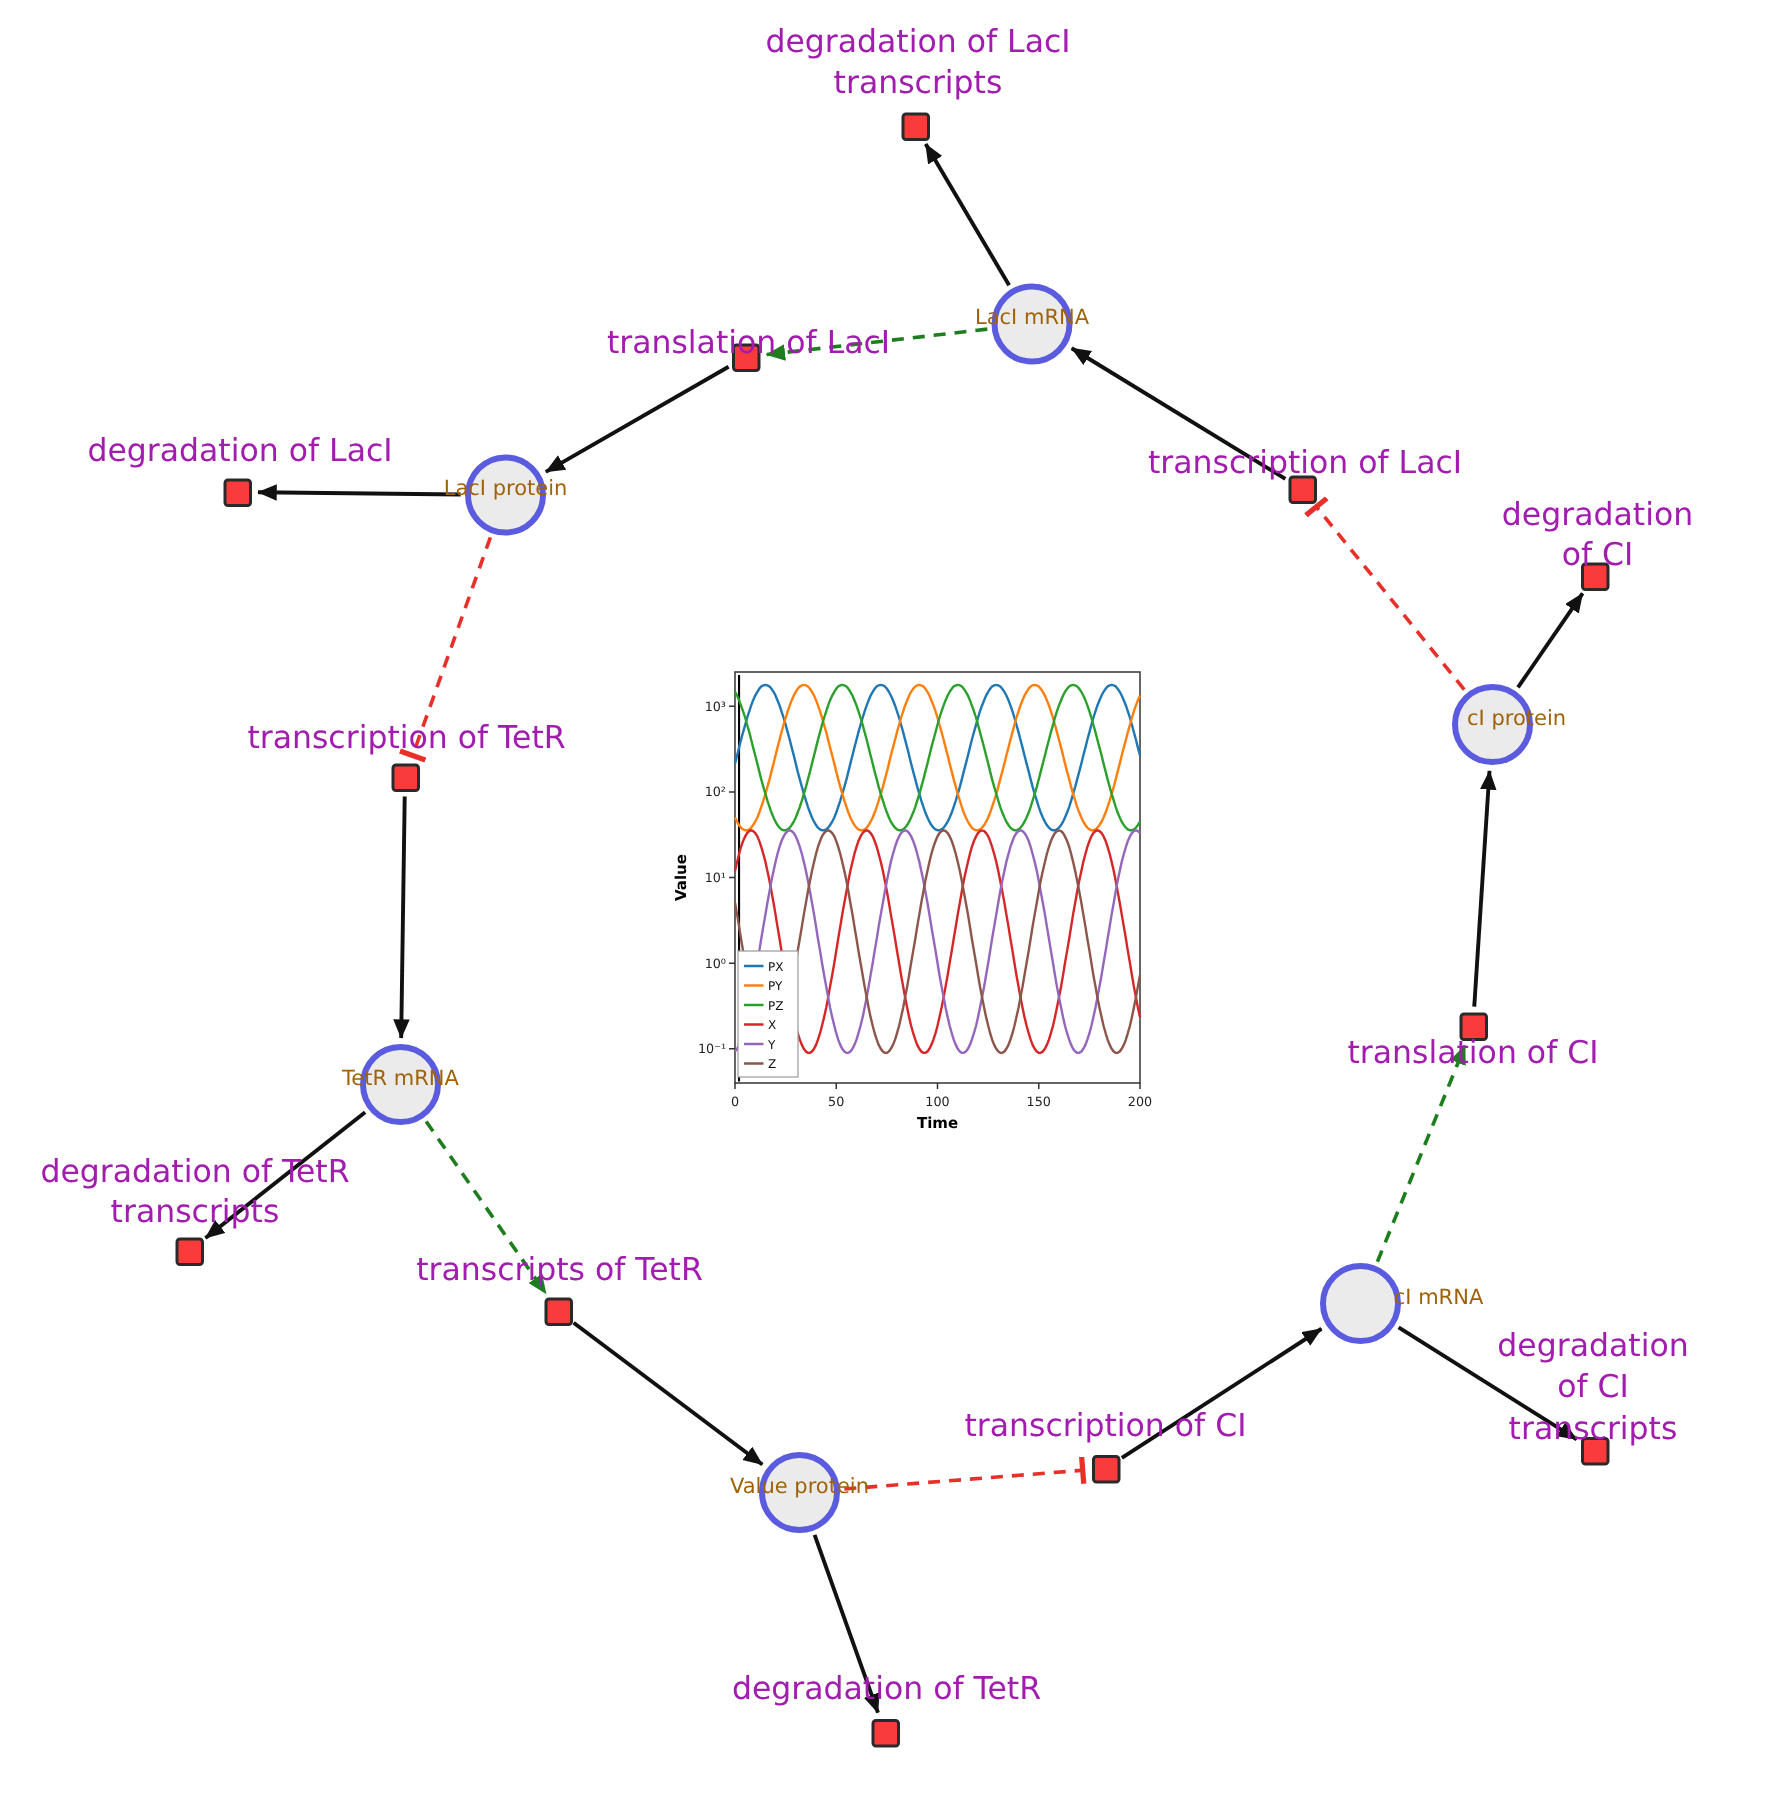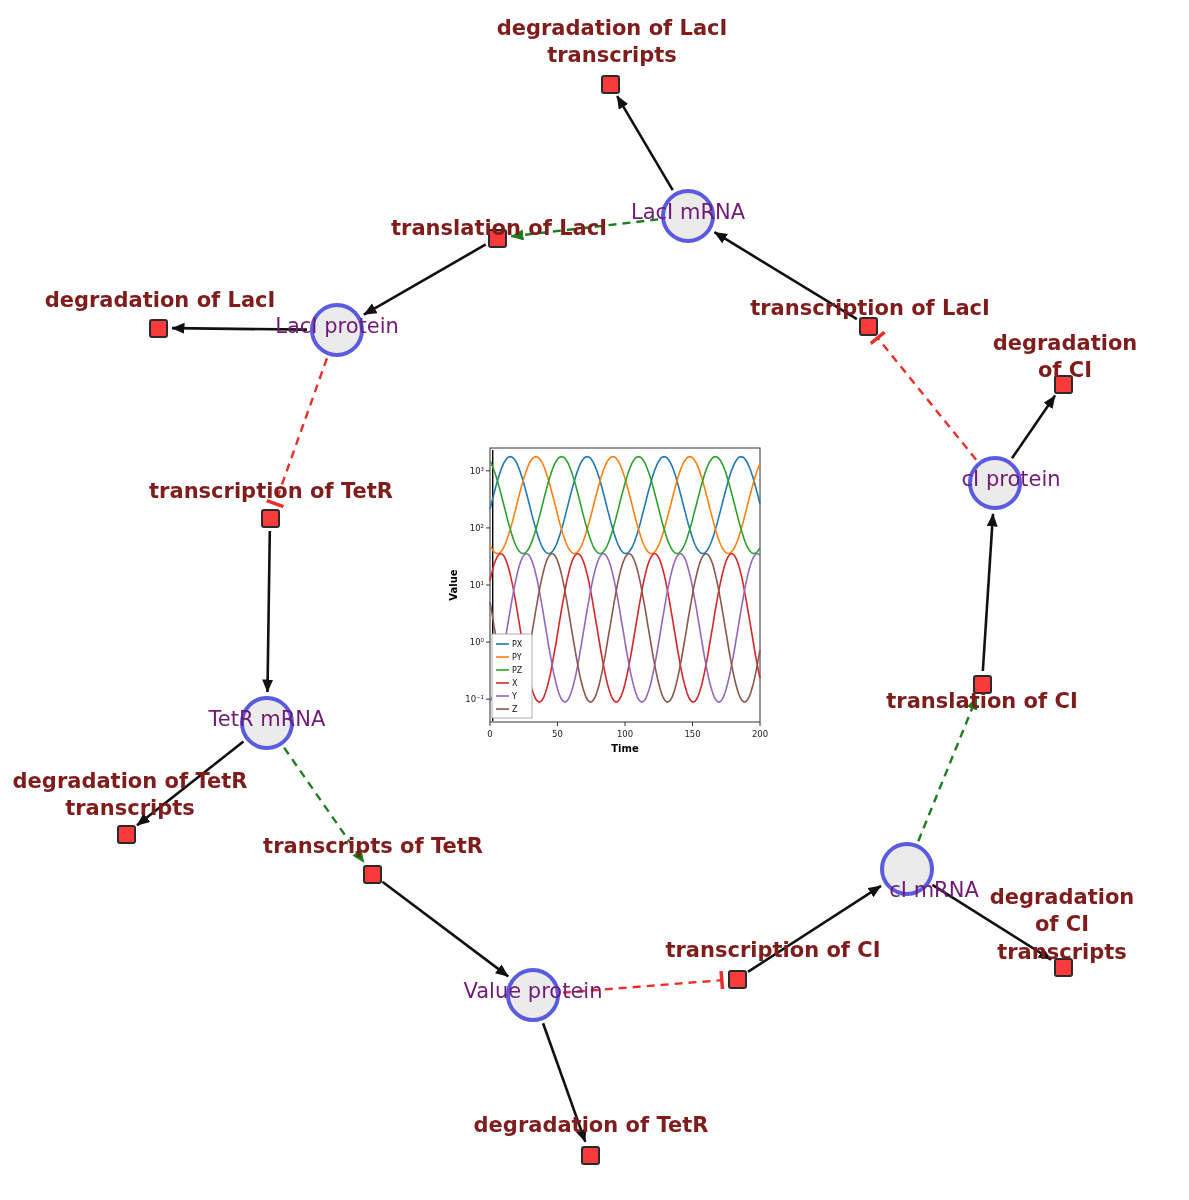--- a/index.html
+++ b/index.html
@@ -3,23 +3,23 @@
 <meta charset="utf-8">
 <style>
   html,body{margin:0;padding:0;background:#fff;}
   #canvas{position:relative;width:1189px;height:1200px;background:#ffffff;overflow:hidden;
           font-family:"DejaVu Sans","Liberation Sans",sans-serif;}
   #edges-svg{position:absolute;left:0;top:0;z-index:1;pointer-events:none;}
   .species-node{position:absolute;width:54px;height:54px;border-radius:50%;box-sizing:border-box;
                 border:4px solid #5b5be0;background:#ebebeb;z-index:2;}
   .reaction-node{position:absolute;width:19px;height:19px;box-sizing:border-box;border:2.5px solid #2a2a2a;
                  border-radius:3px;background:#f93b3b;z-index:4;}
-  .species-label{position:absolute;transform:translate(-50%,-50%);font-size:21px;color:#701a75;
+  .species-label{position:absolute;transform:translate(-50%,-50%);font-size:14px;color:#a16207;
                  white-space:nowrap;z-index:5;}
-  .reaction-label{position:absolute;transform:translate(-50%,-50%);font-size:21px;font-weight:bold;color:#7f1d1d;
+  .reaction-label{position:absolute;transform:translate(-50%,-50%);font-size:21px;font-weight:normal;color:#a21caf;
                   white-space:pre-line;text-align:center;line-height:1.3;z-index:5;}
   #inset-chart{position:absolute;left:445px;top:438px;width:332px;height:324px;z-index:6;background:#fff;}
 </style>
 </head>
 <body>
 
 <div id="canvas">
   <svg id="edges-svg" width="1189" height="1200">
       <defs>
         <marker id="arrow-black" markerUnits="userSpaceOnUse" markerWidth="14" markerHeight="12" refX="12.5" refY="5.5" orient="auto">
@@ -98,21 +98,21 @@
       </svg></div>
 <div class="species-node" style="left: 661px; top: 189px; border-color: rgb(91, 91, 224); background: rgb(235, 235, 235);"></div>
     <div class="species-label" style="left: 688px; top: 212px;">LacI mRNA</div>
     <div class="species-node" style="left: 310px; top: 303px; border-color: rgb(91, 91, 224); background: rgb(235, 235, 235);"></div>
     <div class="species-label" style="left: 337px; top: 326px;">LacI protein</div>
     <div class="species-node" style="left: 968px; top: 456px; border-color: rgb(91, 91, 224); background: rgb(235, 235, 235);"></div>
     <div class="species-label" style="left: 1011px; top: 479px;">cI protein</div>
     <div class="species-node" style="left: 240px; top: 696px; border-color: rgb(91, 91, 224); background: rgb(235, 235, 235);"></div>
     <div class="species-label" style="left: 267px; top: 719px;">TetR mRNA</div>
     <div class="species-node" style="left: 880px; top: 842px; border-color: rgb(91, 91, 224); background: rgb(235, 235, 235);"></div>
-    <div class="species-label" style="left: 934px; top: 865px; margin-top: 25px;">cI mRNA</div>
+    <div class="species-label" style="left: 959px; top: 865px;">cI mRNA</div>
     <div class="species-node" style="left: 506px; top: 968px; border-color: rgb(91, 91, 224); background: rgb(235, 235, 235);"></div>
     <div class="species-label" style="left: 533px; top: 991px;">Value protein</div>
     <div class="reaction-node" style="left: 600.5px; top: 74.5px; background: rgb(249, 59, 59); border-color: rgb(42, 42, 42);"></div>
     <div class="reaction-label" style="left: 612px; top: 42px;">degradation of LacI
 transcripts</div>
     <div class="reaction-node" style="left: 487.5px; top: 228.5px; background: rgb(249, 59, 59); border-color: rgb(42, 42, 42);"></div>
     <div class="reaction-label" style="left: 499px; top: 213px; margin-top: 16px;">translation of LacI</div>
     <div class="reaction-node" style="left: 148.5px; top: 318.5px; background: rgb(249, 59, 59); border-color: rgb(42, 42, 42);"></div>
     <div class="reaction-label" style="left: 160px; top: 301px;">degradation of LacI</div>
     <div class="reaction-node" style="left: 858.5px; top: 316.5px; background: rgb(249, 59, 59); border-color: rgb(42, 42, 42);"></div>
@@ -122,19 +122,19 @@
     <div class="reaction-node" style="left: 260.5px; top: 508.5px; background: rgb(249, 59, 59); border-color: rgb(42, 42, 42);"></div>
     <div class="reaction-label" style="left: 271px; top: 492px;">transcription of TetR</div>
     <div class="reaction-node" style="left: 116.5px; top: 824.5px; background: rgb(249, 59, 59); border-color: rgb(42, 42, 42);"></div>
     <div class="reaction-label" style="left: 130px; top: 795px;">degradation of TetR
 transcripts</div>
     <div class="reaction-node" style="left: 362.5px; top: 864.5px; background: rgb(249, 59, 59); border-color: rgb(42, 42, 42);"></div>
     <div class="reaction-label" style="left: 373px; top: 847px;">transcripts of TetR</div>
     <div class="reaction-node" style="left: 580.5px; top: 1145.5px; background: rgb(249, 59, 59); border-color: rgb(42, 42, 42);"></div>
     <div class="reaction-label" style="left: 591px; top: 1126px;">degradation of TetR</div>
     <div class="reaction-node" style="left: 727.5px; top: 969.5px; background: rgb(249, 59, 59); border-color: rgb(42, 42, 42);"></div>
-    <div class="reaction-label" style="left: 737px; top: 951px; margin-left: 36px;">transcription of CI</div>
+    <div class="reaction-label" style="left: 737px; top: 951px;">transcription of CI</div>
     <div class="reaction-node" style="left: 1053.5px; top: 957.5px; background: rgb(249, 59, 59); border-color: rgb(42, 42, 42);"></div>
     <div class="reaction-label" style="left: 1062px; top: 925px;">degradation of CI
 transcripts</div>
     <div class="reaction-node" style="left: 972.5px; top: 674.5px; background: rgb(249, 59, 59); border-color: rgb(42, 42, 42);"></div>
     <div class="reaction-label" style="left: 982px; top: 657px; margin-top: 45px;">translation of CI</div>
   </div>
 
 </body></html>

